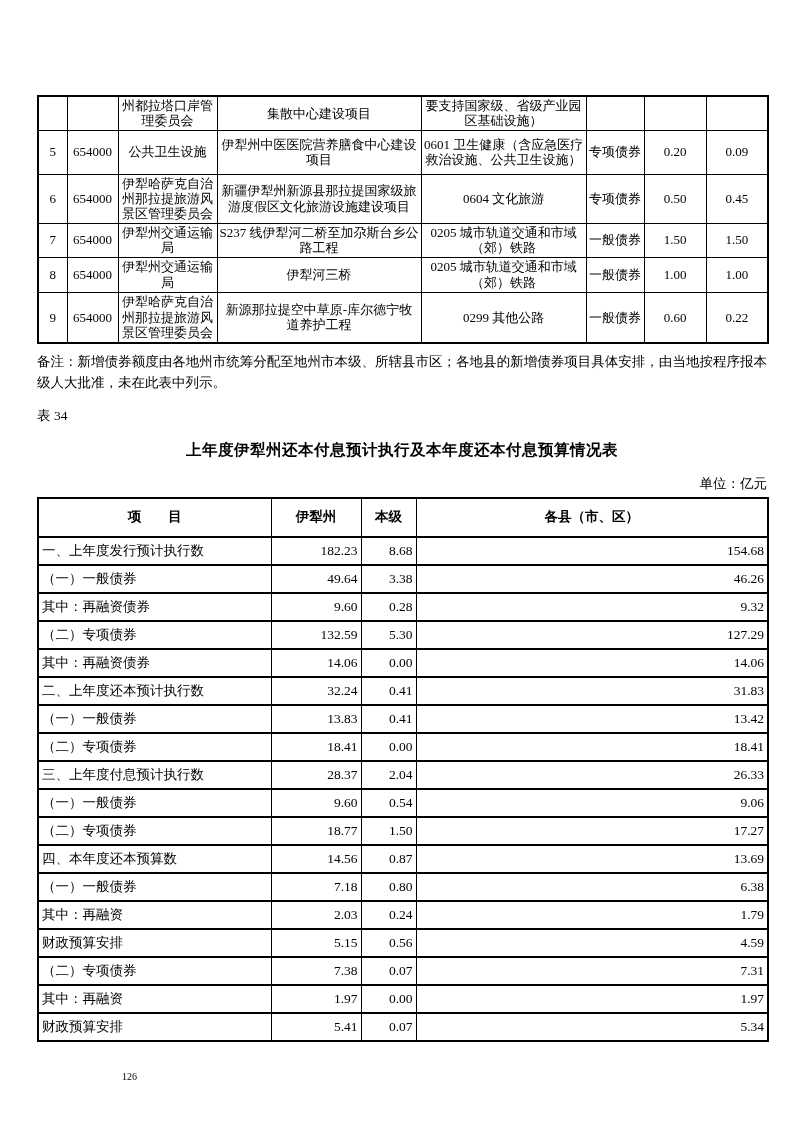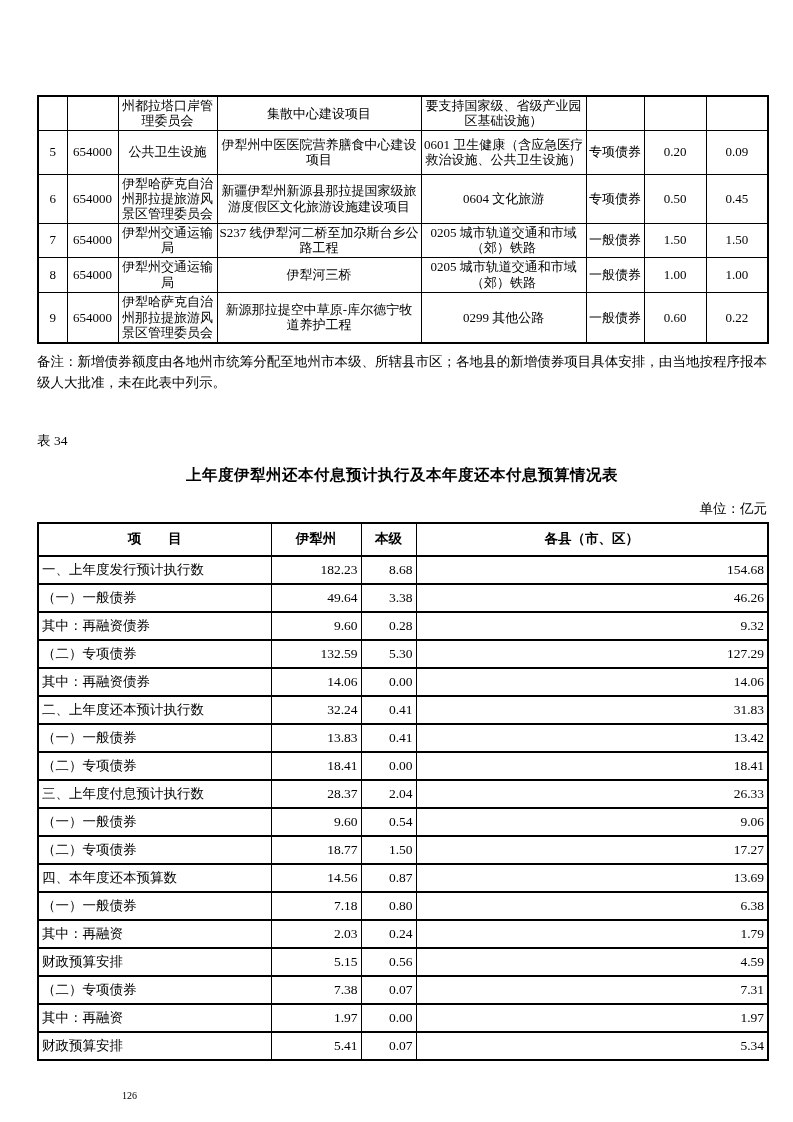--- a/index.html
+++ b/index.html
@@ -40,40 +40,40 @@
   #table1 tr:nth-child(6) { height: 51px; }
   
   .note {
     margin-top: 8px;
     font-size: 13.5px;
     line-height: 1.55;
     text-align: justify;
     word-break: break-all;
   }
   
-  .t34-label { margin-top: 38px; font-size: 13.5px; }
+  .t34-label { margin-top: 13px; font-size: 13.5px; }
   .t34-title {
     margin-top: 15px;
     font-size: 15.5px;
     font-weight: bold;
     text-align: center;
     letter-spacing: 0.5px;
   }
   .unit-line { margin-top: 14px; margin-bottom: 4px; font-size: 13.5px; text-align: right; }
   #table2 { border: 2px solid #000; }
   #table2 th, #table2 td {
     border-left: 1px solid #000;
     border-right: 1px solid #000;
     border-top: 2px solid #000;
     border-bottom: 2px solid #000;
     font-size: 13.5px;
     vertical-align: middle;
     padding: 1px 3px;
   }
-  #table2 th { font-weight: bold; text-align: center; height: 33px; }
+  #table2 th { font-weight: bold; text-align: center; height: 39px; }
   #table2 td { height: 28px; }
   #table2 td.item { text-align: left; }
   #table2 td.num { text-align: right; }
   
   .page-number {
     margin-top: 29px;
     margin-left: 85px;
     font-size: 10px;
   }
 </style>

